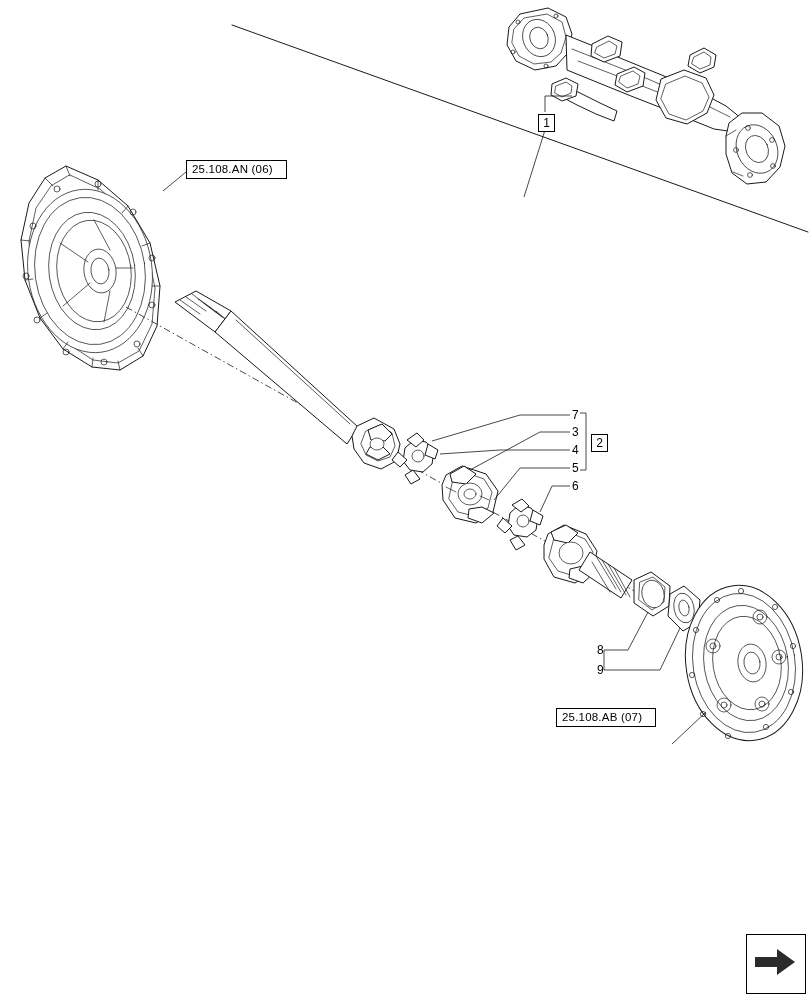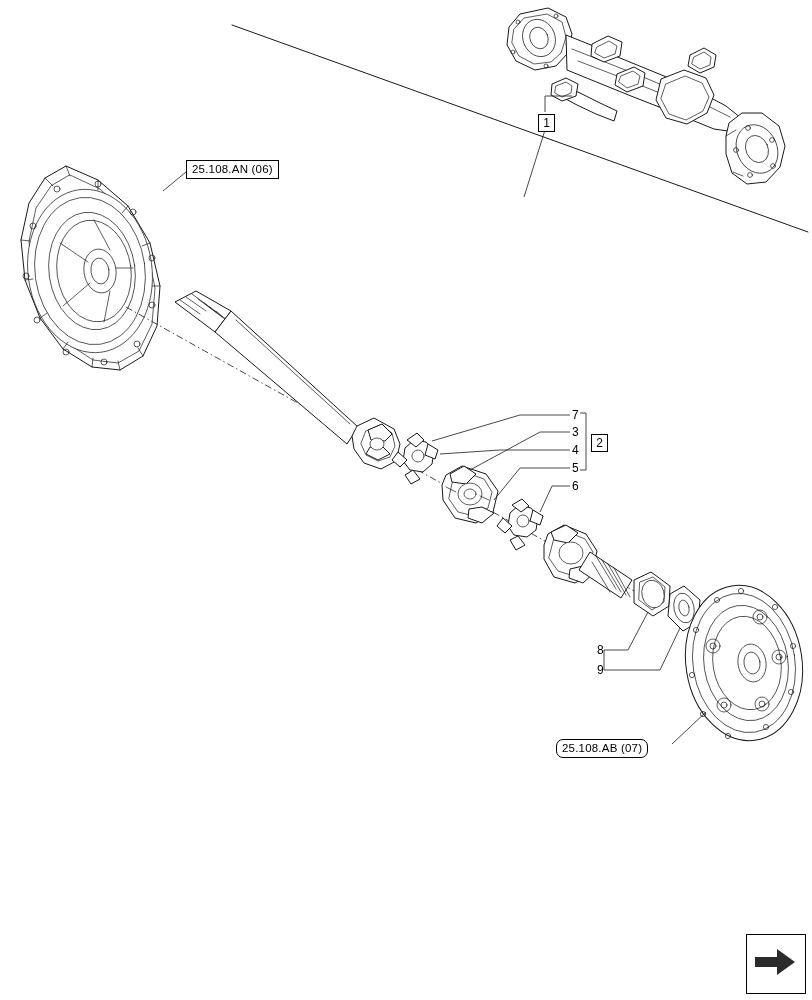--- a/index.html
+++ b/index.html
@@ -29,21 +29,21 @@
     width: 812px;
     height: 1000px;
     pointer-events: none;
   }
   .ref-box {
     position: absolute;
     border: 1px solid #000;
     background: #fff;
     font-size: 11.5px;
     letter-spacing: 0.2px;
-    padding: 2px 5px 3px 5px;
+    padding: 2px 13px 3px 5px;
     white-space: nowrap;
     line-height: 1.05;
   }
   .callout-num {
     position: absolute;
     font-size: 12px;
     line-height: 1;
     color: #000;
   }
   .boxed-num {
@@ -295,21 +295,21 @@
 
     <path class="lead" d="M586 413 L580 413"></path>
     <path class="lead" d="M586 470 L580 470"></path>
     <path class="lead" d="M586 413 L586 470"></path>
 
     <path class="lead" d="M604 650 L604 670"></path>
   </svg>
 
   <div class="ref-box" style="left:186px; top:160px;">25.108.AN (06)</div>
 
-  <div class="ref-box" style="left:556px; top:739px;border-radius:7px;">25.108.AB (07)</div>
+  <div class="ref-box" style="left:556px; top:708px;">25.108.AB (07)</div>
 
   <div class="boxed-num" style="left:538px; top:114px;">1</div>
 
   <div class="boxed-num" style="left:591px; top:434px;">2</div>
 
   <div class="callout-num" style="left:572px; top:409px;">7</div>
   <div class="callout-num" style="left:572px; top:426px;">3</div>
   <div class="callout-num" style="left:572px; top:444px;">4</div>
   <div class="callout-num" style="left:572px; top:462px;">5</div>
   <div class="callout-num" style="left:572px; top:480px;">6</div>

